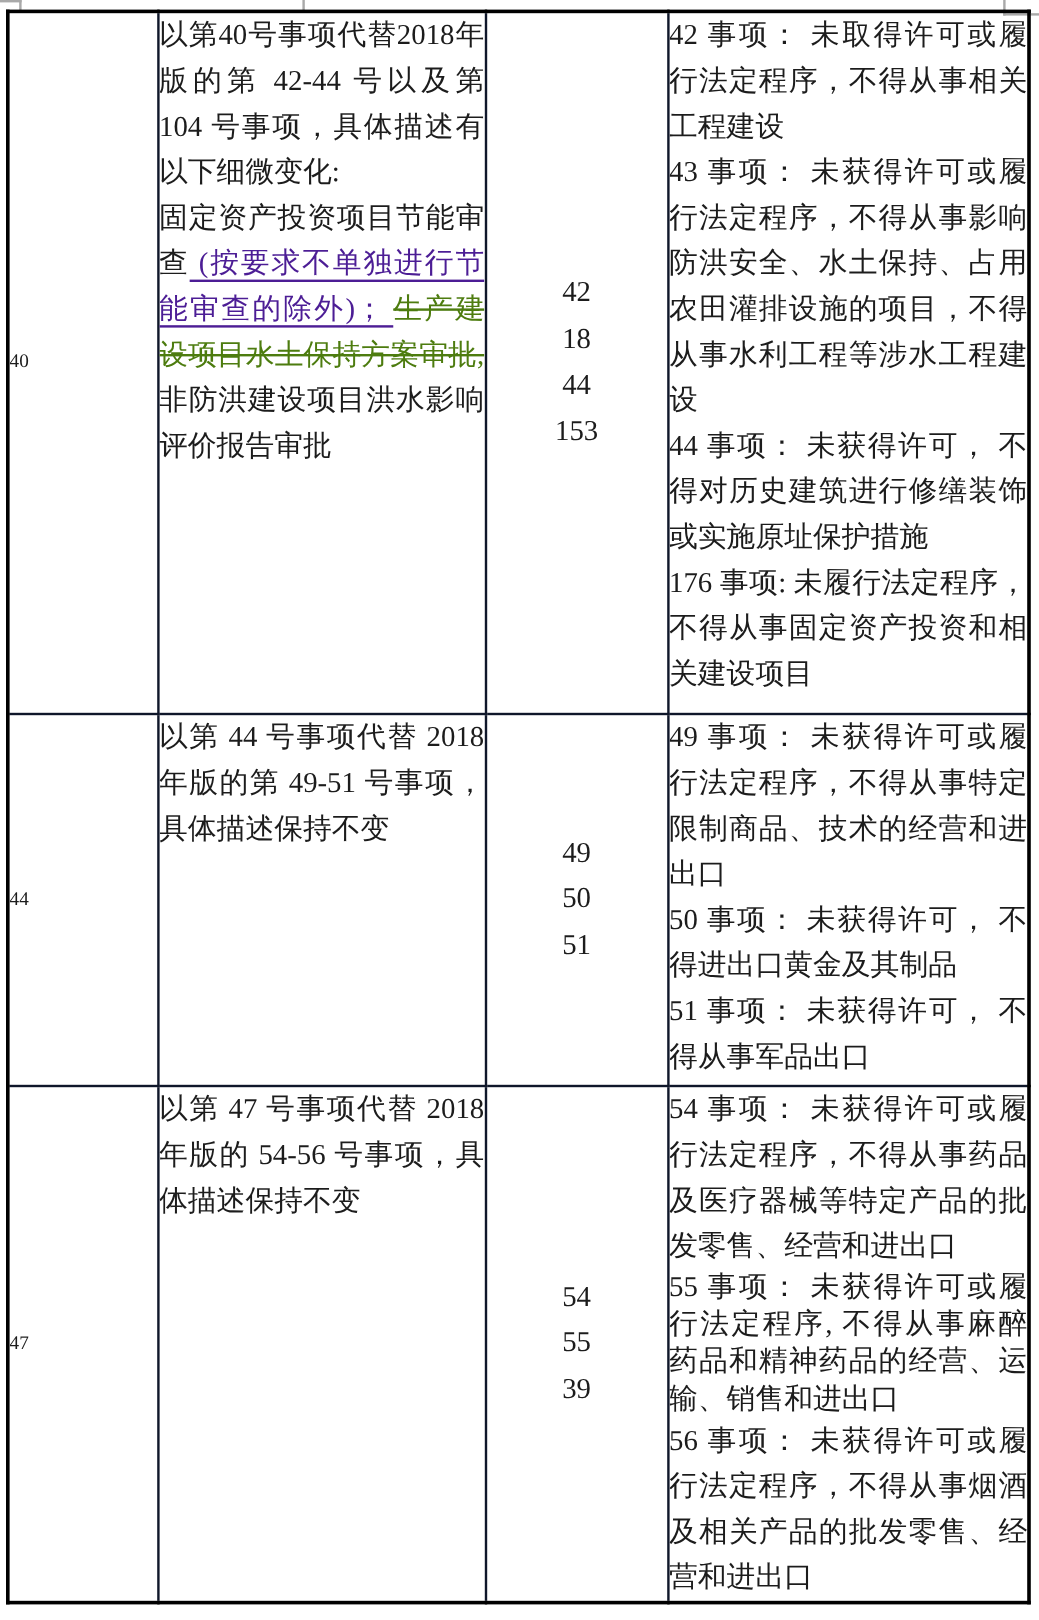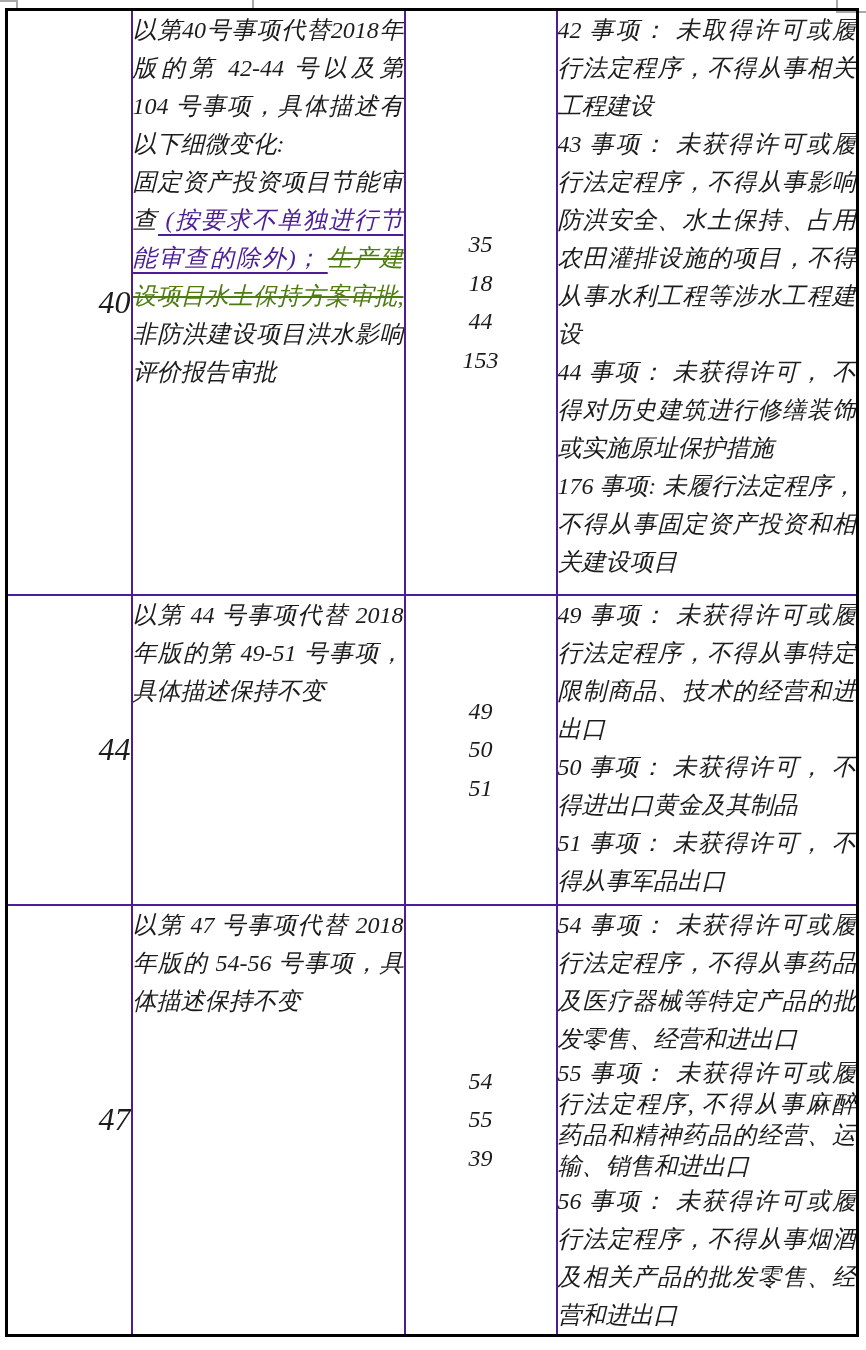--- a/index.html
+++ b/index.html
@@ -30,33 +30,32 @@
   table#cmp {
     position: absolute;
     left: 5px;
     top: 8px;
     width: 851px;
     border-collapse: collapse;
     table-layout: fixed;
     border: 3px solid #000;
   }
   #cmp td {
-    border: 2px solid #4c1d95;
+    border: 2px solid #0f172a;
     padding: 0;
     overflow: hidden;
-    font-style: italic;
   }
   tr.row-a { height: 585px; }
   tr.row-b { height: 310px; }
   tr.row-c { height: 428px; }
 
   td.cell-num {
-    text-align: right;
+    text-align: left;
     vertical-align: middle;
-    font-size: 32px;
+    font-size: 16px;
   }
   td.cell-desc {
     vertical-align: top;
     padding: 9px 8px 4px 11px;
     font-size: 24px;
     line-height: 38px;
     text-align: justify;
     text-justify: inter-character;
   }
   td.cell-items {
@@ -112,21 +111,21 @@
       <col style="width:301px">
     </colgroup>
     <tbody>
       <tr class="row-a">
         <td class="cell-num">40</td>
         <td class="cell-desc">
             <p class="para"><span class="seg-normal">以第40号事项代替2018年版的第 42-44 号以及第 104 号事项，具体描述有以下细微变化:</span></p>
             <p class="para"><span class="seg-normal">固定资产投资项目节能审查</span><span class="seg-insert"> (按要求不单独进行节能审查的除外)； </span><span class="seg-delete">生产建设项目水土保持方案审批,</span><span class="seg-normal">非防洪建设项目洪水影响评价报告审批</span></p>
           </td>
         <td class="cell-items">
-            <div class="numline">35</div>
+            <div class="numline">42</div>
             <div class="numline">18</div>
             <div class="numline">44</div>
             <div class="numline">153</div>
           </td>
         <td class="cell-detail">
             <p class="detail-para">42 事项： 未取得许可或履行法定程序，不得从事相关工程建设</p>
             <p class="detail-para">43 事项： 未获得许可或履行法定程序，不得从事影响防洪安全、水土保持、占用农田灌排设施的项目，不得从事水利工程等涉水工程建设</p>
             <p class="detail-para">44 事项： 未获得许可， 不得对历史建筑进行修缮装饰或实施原址保护措施</p>
             <p class="detail-para">176 事项: 未履行法定程序，不得从事固定资产投资和相关建设项目</p>
           </td>

